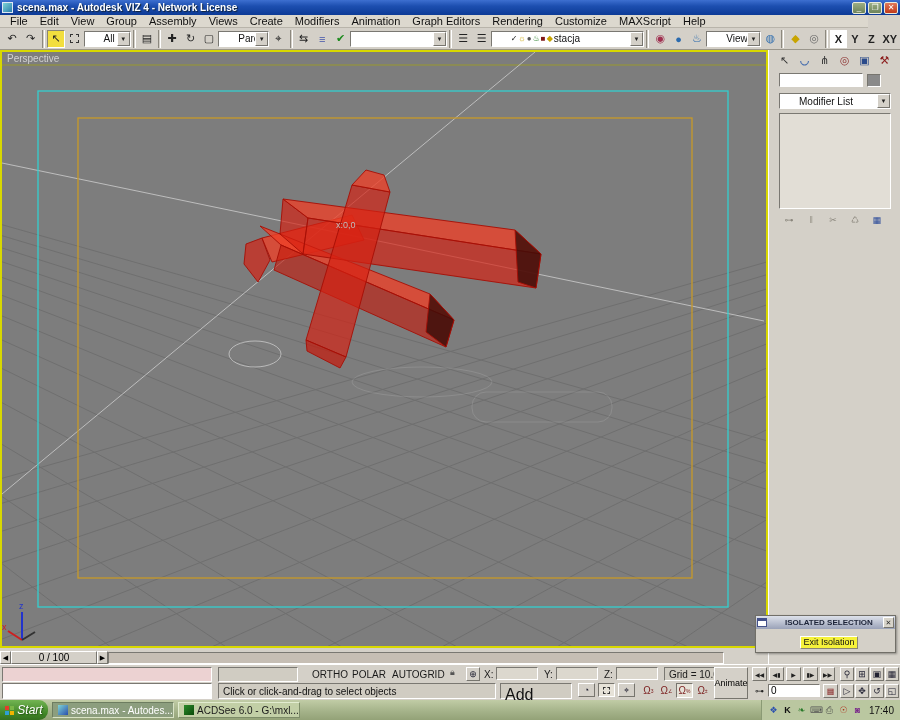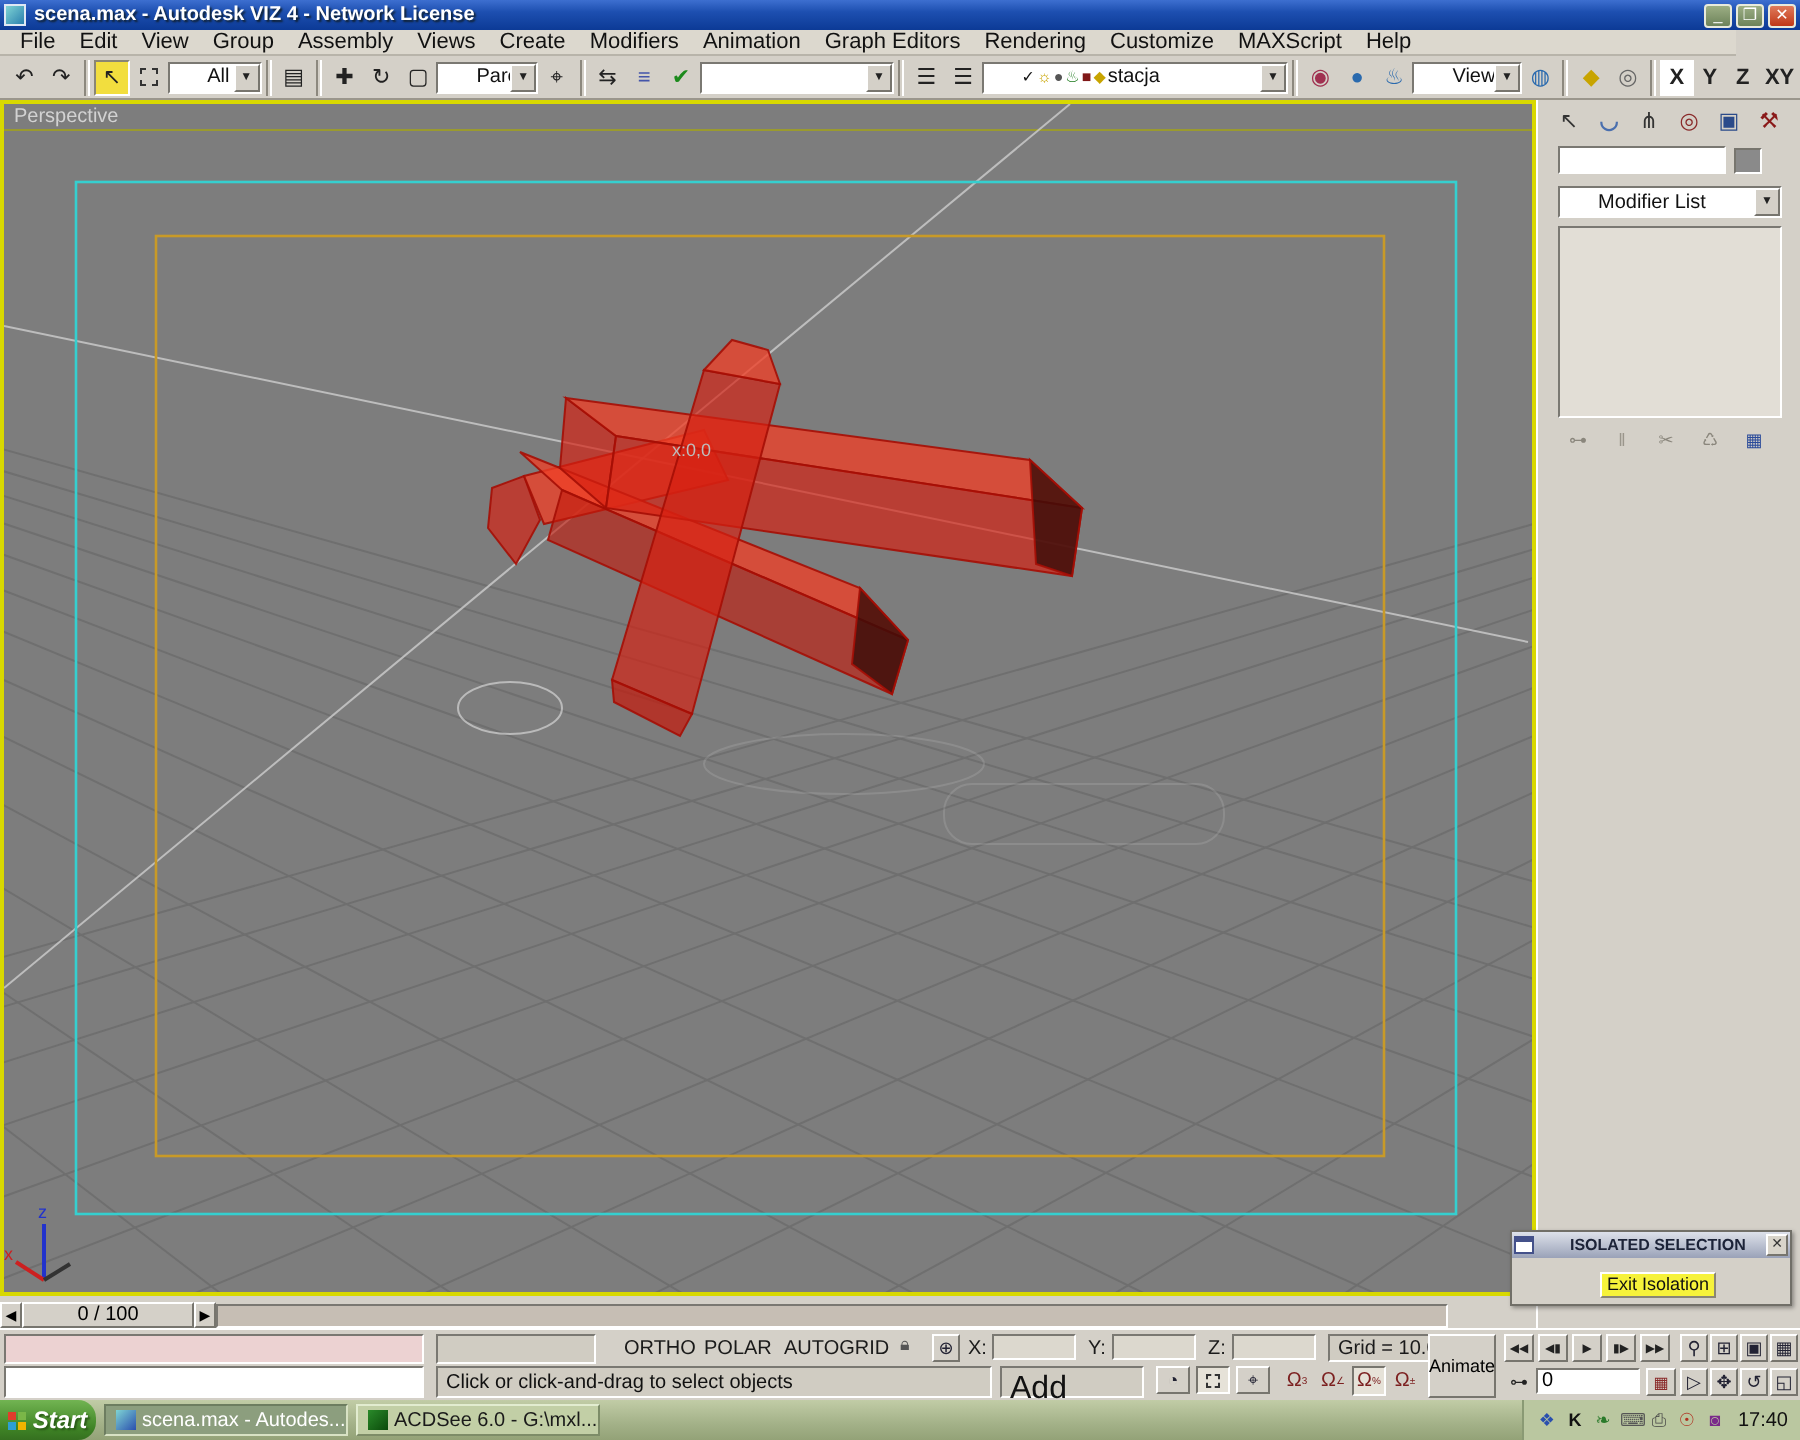--- a/index.html
+++ b/index.html
@@ -50,21 +50,21 @@
   #tshandle{width:86px;height:13px;font-size:10px;display:flex;align-items:center;justify-content:center}
   
   #statusbar{left:0;top:664px;width:900px;height:36px;background:#d4d0c8;border-top:1px solid #fff}
   .stxt{font-size:10px;color:#1a1a1a}
   .coordfield{width:42px;height:13px;font-size:10px;border:1px solid;border-color:#7a7872 #fff #fff #7a7872;background:#dcd8ce;padding:0 2px}
   .sicon{width:17px;height:15px;display:flex;align-items:center;justify-content:center;font-size:10px;color:#7c2020}
   .navbtn{width:14px;height:14px;display:flex;align-items:center;justify-content:center;font-size:9px;color:#223}
   .tcbtn{width:15px;height:14px;display:flex;align-items:center;justify-content:center;font-size:6px;color:#222}
   
   #taskbar{left:0;top:700px;width:900px;height:20px;background:linear-gradient(#c1cca6,#a3b188 60%,#93a277);display:flex;align-items:center}
-  #startbtn{width:48px;height:20px;border-radius:0 9px 9px 0;background:linear-gradient(#72b452,#3f8426 70%,#357020);display:flex;align-items:center;justify-content:center;color:#fff;font-weight:bold;font-style:italic;font-size:12px;text-shadow:1px 1px 1px #2a5a18;gap:3px}
+  #startbtn{width:48px;height:20px;border-radius:0 9px 9px 0;background:linear-gradient(#72b452,#3f8426 70%,#357020);display:flex;align-items:center;justify-content:center;color:#fff;font-weight:normal;font-style:italic;font-size:12px;text-shadow:1px 1px 1px #2a5a18;gap:3px}
   .xpflag{display:grid;grid-template-columns:4px 4px;grid-template-rows:4px 4px;gap:1px}
   .xpflag i{display:block}
   .task{height:16px;margin-left:4px;display:flex;align-items:center;gap:3px;padding:0 5px;font-size:10px;width:122px;overflow:hidden;white-space:nowrap}
   .task.active{background:#8c9e7e;border:1px solid;border-color:#6d7d60 #d8e2c4 #d8e2c4 #6d7d60;color:#fff}
   .task.idle{background:#c2cfa6;border:1px solid;border-color:#e2ecd0 #7d8c68 #7d8c68 #e2ecd0;color:#1a1a1a}
   .ticon{width:10px;height:10px;flex:none}
   #tray{margin-left:auto;height:20px;display:flex;align-items:center;background:#bac7a0;border-left:1px solid #8a9a74;padding:0 6px;gap:3px}
   .trayicon{width:11px;height:11px;font-size:9px;line-height:11px;text-align:center}
 </style>
 </head>

